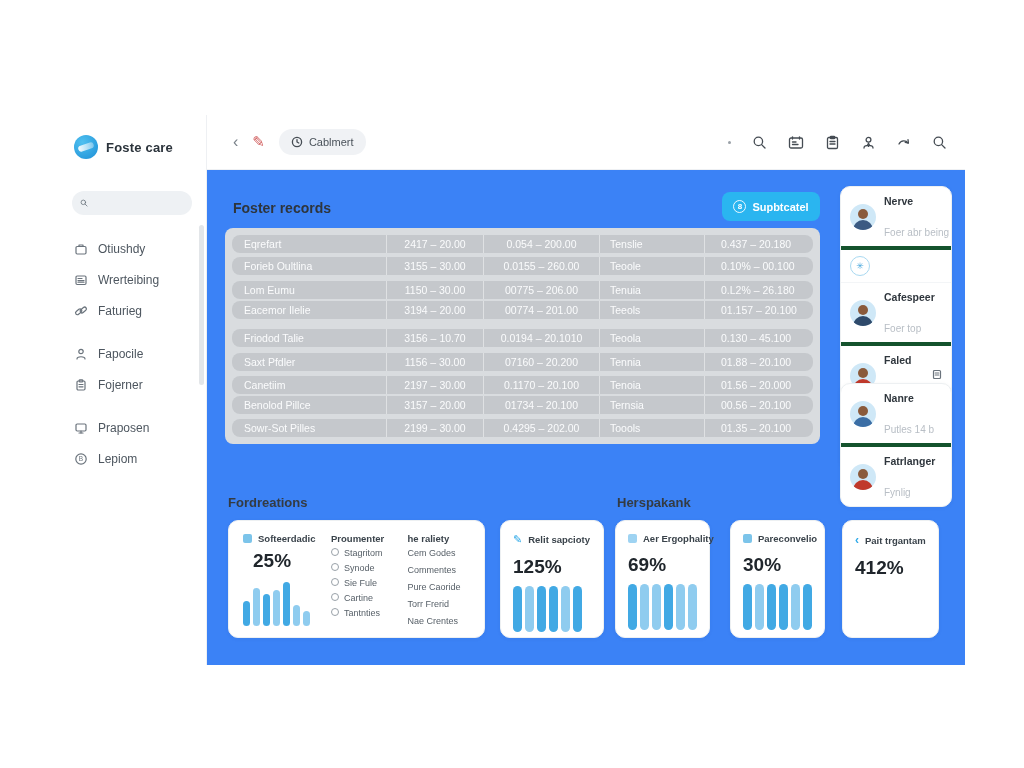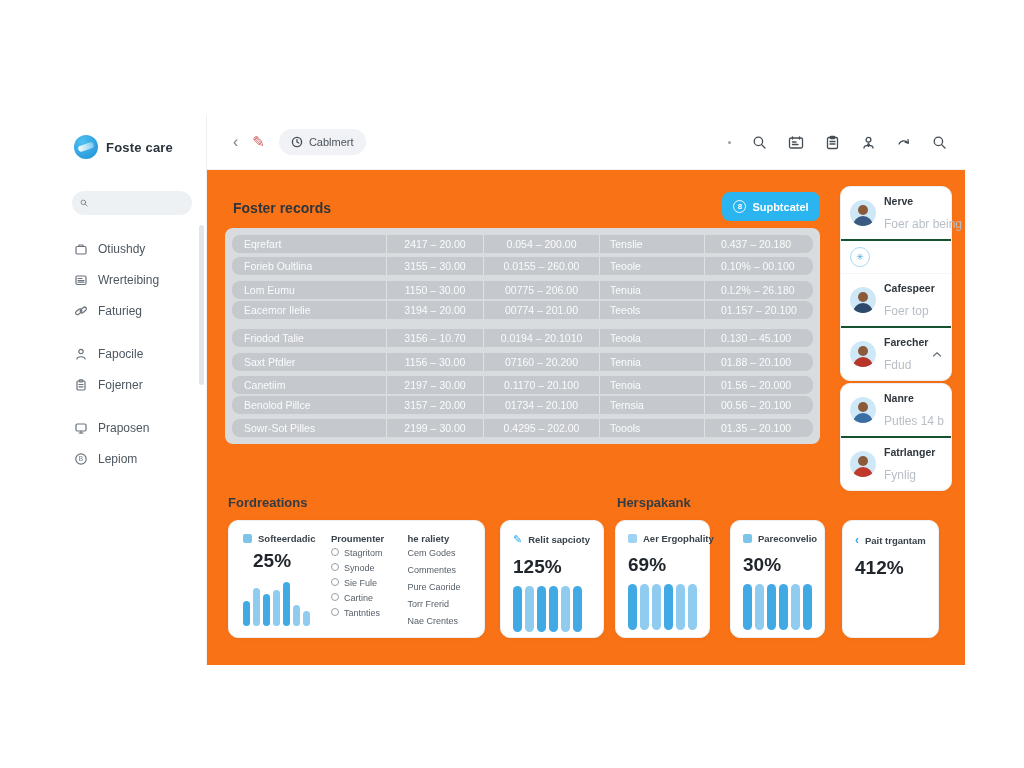--- a/index.html
+++ b/index.html
@@ -27,21 +27,21 @@
   .chevron-left { font-size:16px; color:#7a828a; line-height:1; cursor:pointer; }
   .pen-glyph { color:#d05a5a; font-size:15px; transform:rotate(0deg); cursor:pointer; }
   .chip { display:flex; align-items:center; gap:6px; background:#f0f2f5; border-radius:14px; height:26px; padding:0 12px; cursor:pointer; }
   .chip .chip-lbl { font-size:11px; color:#4a525a; }
   .tb-right { display:flex; align-items:center; gap:21px; }
   .tb-right .dot { width:3px; height:3px; border-radius:50%; background:#9aa1a8; }
   .tb-icon { display:flex; align-items:center; cursor:pointer; }
   .tb-stroke { stroke:#454c53; fill:none; stroke-width:1.3; stroke-linecap:round; stroke-linejoin:round; }
 
   
-  .main { position:absolute; left:207px; top:170px; width:758px; height:495px; background:#f97316; }
+  .main { position:absolute; left:207px; top:170px; width:758px; height:495px; background:#3b82f6; }
   .page-title { position:absolute; left:26px; top:30px; font-size:14px; font-weight:bold; color:#2e353c; }
   .primary-btn { position:absolute; left:515px; top:22px; width:98px; height:29px; background:#2ab5f0; border:none; border-radius:8px; color:#fff; font-size:11px; font-weight:bold; display:flex; align-items:center; justify-content:center; gap:6px; cursor:pointer; font-family:"Liberation Sans", sans-serif; }
   .btn-circ { width:13px; height:13px; border:1px solid rgba(255,255,255,.9); border-radius:50%; font-size:8px; display:flex; align-items:center; justify-content:center; }
 
   
   .table-wrap { position:absolute; left:18px; top:58px; width:595px; background:#d9dcdf; border-radius:8px; padding:7px; }
   .t-row { display:grid; grid-template-columns:155px 97px 116px 105px 1fr; height:18px; background:#c5c8cc; border-radius:8px; align-items:center; cursor:pointer; }
   .t-row > div { font-size:10.5px; color:#fbfcfd; overflow:hidden; white-space:nowrap; border-right:1px solid rgba(255,255,255,.45); height:100%; display:flex; align-items:center; }
   .t-row > div:last-child { border-right:none; }
   .c-name { padding-left:12px; }
@@ -76,28 +76,28 @@
   .cw-col { flex:1; }
   .list-head { font-size:9.5px; font-weight:bold; color:#3a434b; margin-bottom:4px; white-space:nowrap; }
   .li-row { display:flex; align-items:flex-start; gap:5px; margin-bottom:5px; white-space:nowrap; }
   .li-circ { width:8px; height:8px; border:1px solid #99a1a8; border-radius:50%; flex:0 0 auto; }
   .li-txt { font-size:9px; color:#565f67; }
   .li-plain { font-size:9px; color:#565f67; margin-bottom:7px; white-space:nowrap; }
 
   
   .people-card { position:absolute; left:633px; width:112px; background:#fff; border:1px solid #edf0f2; border-radius:10px; box-shadow:0 1px 4px rgba(40,50,60,.05); }
   .pc-a { top:16px; } .pc-b { top:213px; }
-  .p-row { display:flex; align-items:center; gap:8px; padding:8px 9px; border-bottom:2px solid #14532d; cursor:pointer; }
+  .p-row { display:flex; align-items:center; gap:8px; padding:8px 9px; border-bottom:4px solid #14532d; cursor:pointer; }
   .p-row:last-child { border-bottom:none; }
   .avatar { width:26px; height:26px; border-radius:50%; background:#cfe8f7; position:relative; overflow:hidden; flex:0 0 auto; }
   .avatar::before { content:""; position:absolute; left:8px; top:5px; width:10px; height:10px; border-radius:50%; background:#8a5a3b; }
   .avatar::after { content:""; position:absolute; left:3px; top:16px; width:20px; height:12px; border-radius:10px 10px 0 0; background:var(--shirt,#3b5a82); }
   .p-meta { min-width:0; flex:1; }
   .p-name { font-size:10.5px; font-weight:bold; color:#2f363d; white-space:nowrap; }
-  .p-sub { font-size:12px; color:#b8bec5; margin-top:10px; white-space:nowrap; }
+  .p-sub { font-size:10px; color:#b8bec5; margin-top:20px; white-space:nowrap; }
   .p-side { color:#9aa2a9; font-size:10px; flex:0 0 auto; }
   .badge-row { padding:6px 9px; border-bottom:1px solid #f3f5f7; }
   .mini-badge { width:20px; height:20px; border:1.5px solid #a9d9f1; border-radius:50%; color:#4aa8dd; font-size:9px; display:flex; align-items:center; justify-content:center; cursor:pointer; }
 </style>
 </head>
 <body>
 
 <div class="app">
 
   <div class="sidebar">
@@ -438,20 +438,32 @@
         <div class="mini-badge">✳</div>
       </div>
       <div class="p-row">
         <div class="avatar" style="--shirt:#2e4a6b"></div>
         <div class="p-meta">
             <div class="p-name">Cafespeer</div>
             <div class="p-sub">Foer top</div>
           </div>
       </div>
       <div class="p-row">
+        <div class="avatar" style="--shirt:#c0392b"></div>
+        <div class="p-meta">
+            <div class="p-name">Faled</div>
+            <div class="p-sub">Otiushdy</div>
+          </div>
+        <span class="p-side"><svg width="10" height="11" viewBox="0 0 10 11">
+              <rect class="icon-stroke" x="1.5" y="1.5" width="7" height="8" rx="1"></rect>
+              <line class="icon-stroke" x1="3.2" y1="4" x2="6.8" y2="4"></line>
+              <line class="icon-stroke" x1="3.2" y1="6" x2="6.8" y2="6"></line>
+            </svg></span>
+      </div>
+      <div class="p-row">
         <div class="avatar" style="--shirt:#b7352a"></div>
         <div class="p-meta">
             <div class="p-name">Farecher</div>
             <div class="p-sub">Fdud</div>
           </div>
         <span class="p-side"><svg width="10" height="7" viewBox="0 0 10 7">
               <path class="icon-stroke" d="M1.5 5 L5 1.8 L8.5 5"></path>
             </svg></span>
       </div>
     </div>

